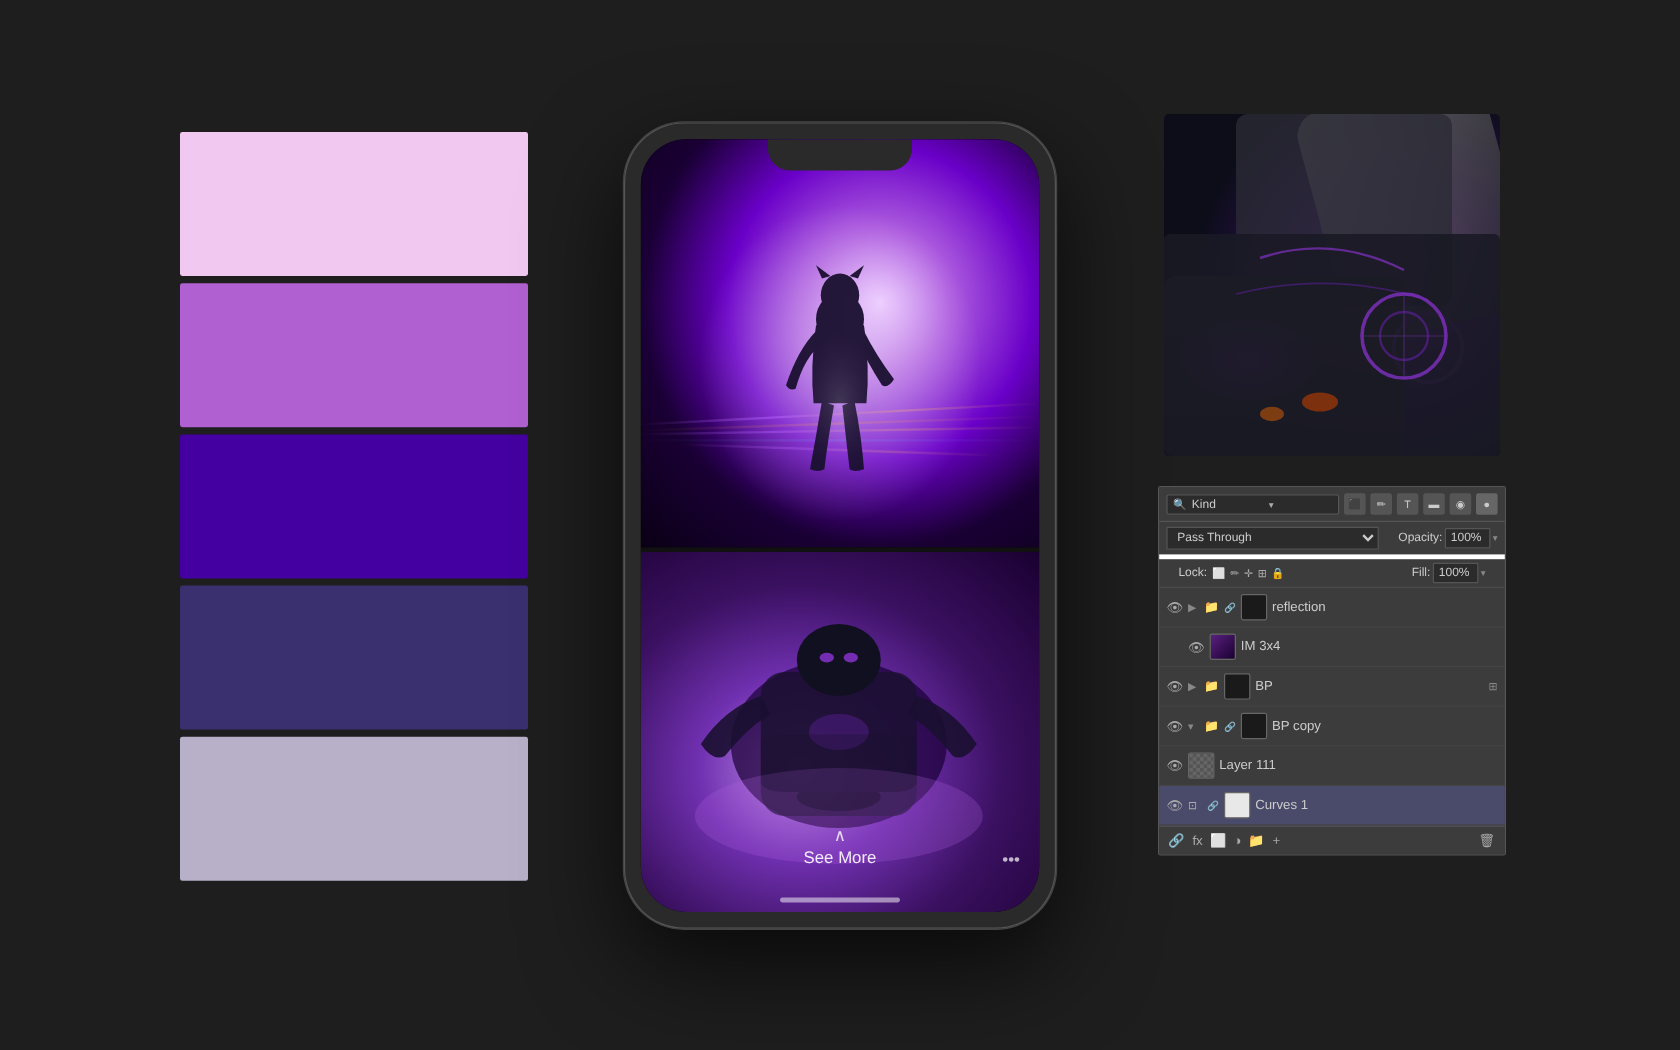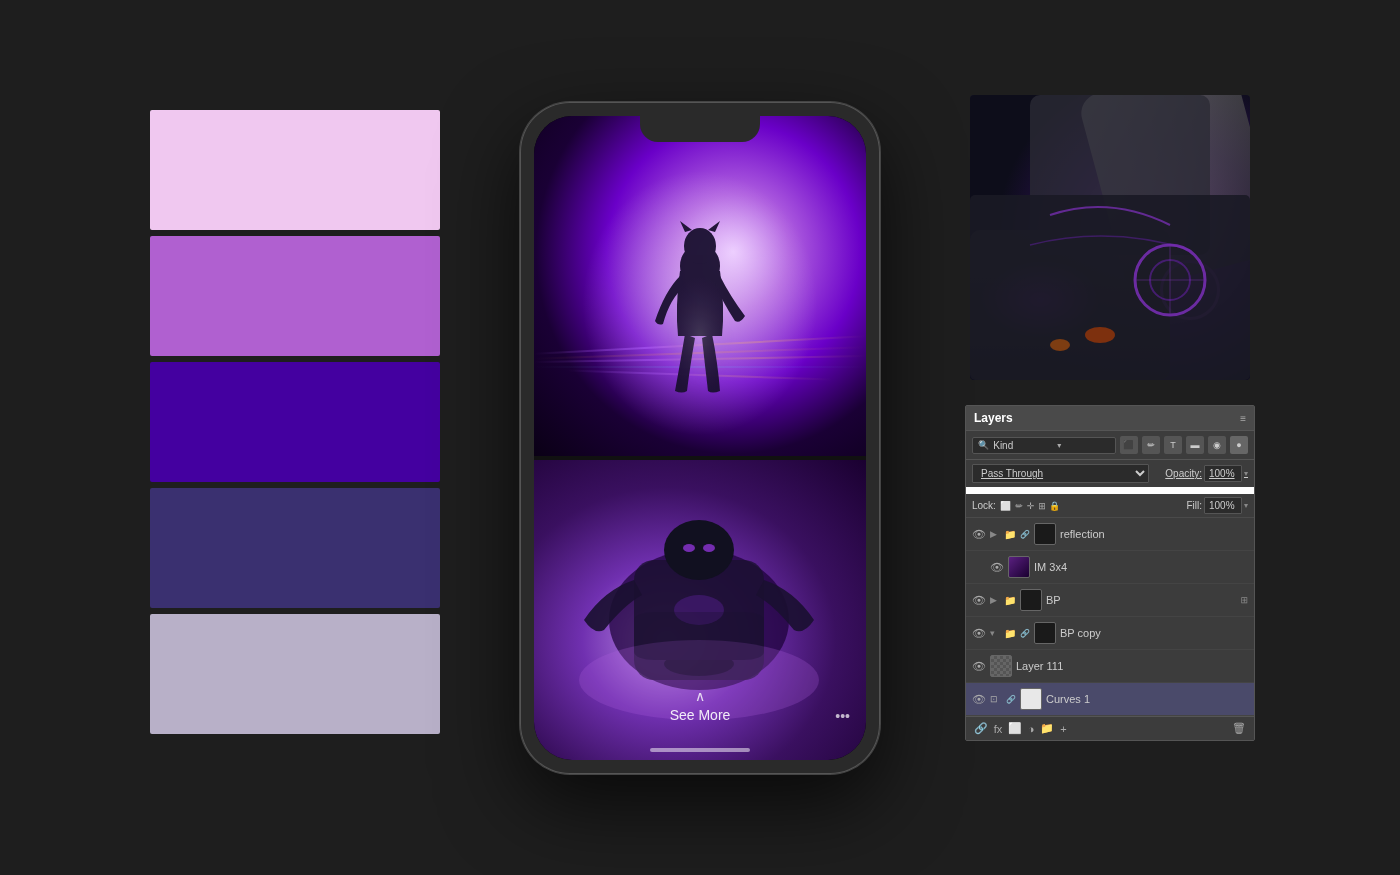--- a/index.html
+++ b/index.html
@@ -281,22 +281,21 @@
       display: flex; align-items: center; justify-content: center;
       font-size: 9px; color: #ccc; cursor: pointer;
     }
 
     
     .blend-row {
       display: flex;
       align-items: center;
       gap: 16px;
       padding: 4px 6px;
-      border-bottom: 7px solid #ffffff;
-      text-decoration: underline;
+      border-bottom: 4px solid #ffffff;
     }
     .blend-select {
       background: #2b2b2b;
       border: 1px solid #555;
       color: #ccc;
       font-size: 10px;
       padding: 2px 4px;
       border-radius: 1px;
       flex: 1;
     }
@@ -312,21 +311,21 @@
       padding: 2px 4px;
       width: 38px;
       border-radius: 1px;
     }
 
     
     .lock-row {
       display: flex;
       align-items: center;
       gap: 4px;
-      padding: 3px 6px;
+      padding: 3px 16px;
       border-bottom: 1px solid #4a4a4a;
       font-size: 10px;
     }
     .lock-icon-btn { font-size: 9px; color: #aaa; cursor: pointer; }
     .fill-row-item { margin-left: auto; display: flex; align-items: center; gap: 2px; }
 
     
     .layer-row {
       display: flex;
       align-items: center;
@@ -510,24 +509,20 @@
       <line x1="165" y1="185" x2="235" y2="185" stroke="#7030a0" stroke-width="1" opacity="0.5"></line>
 
       <ellipse cx="130" cy="240" rx="15" ry="8" fill="#c04000" opacity="0.6"></ellipse>
       <ellipse cx="90" cy="250" rx="10" ry="6" fill="#e06000" opacity="0.5"></ellipse>
     </svg>
   </div>
 </div>
 
 <div id="layers-panel">
 
-  <div class="layers-title-bar">
-    <span class="layers-title">Layers</span>
-    <span class="layers-collapse">≡</span>
-  </div>
 
   <div class="layers-filter-row">
     <div class="layers-search-box">
       <span style="font-size:9px;color:#aaa;">🔍</span>
       <input type="text" value="Kind" style="">
       <span style="font-size:8px;color:#aaa;">▾</span>
     </div>
     <div class="filter-icon-btn">⬛</div>
     <div class="filter-icon-btn">✏</div>
     <div class="filter-icon-btn">T</div>

